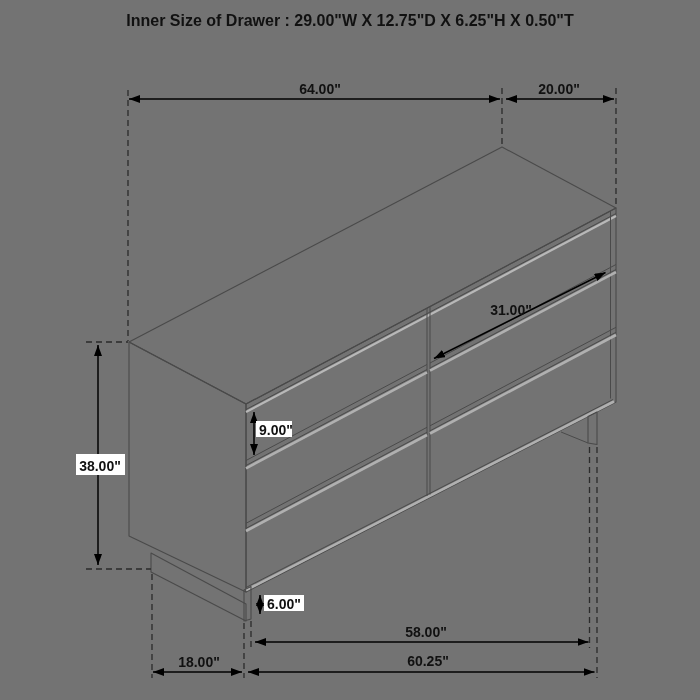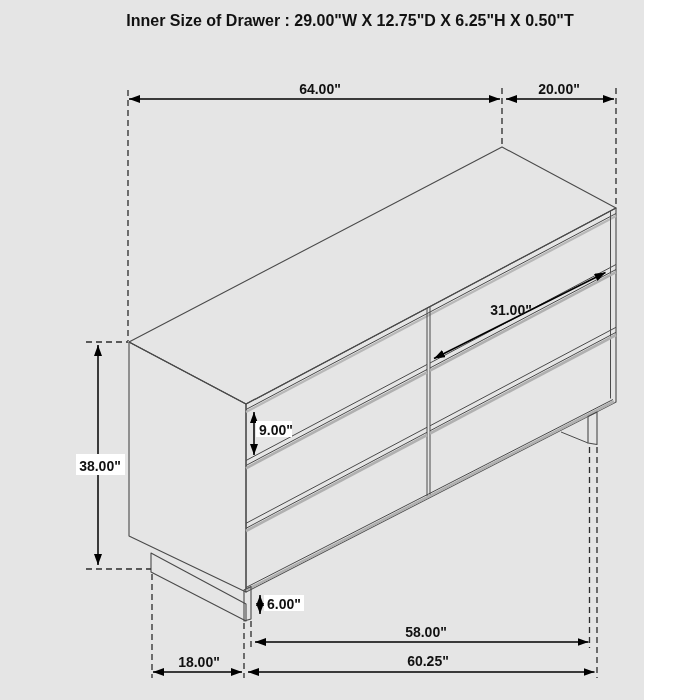--- a/index.html
+++ b/index.html
@@ -6,23 +6,23 @@
     margin: 0;
     padding: 0;
     background: #ffffff;
     width: 700px;
     height: 700px;
     overflow: hidden;
     font-family: "Liberation Sans", sans-serif;
   }
   .stage {
     position: relative;
-    width: 644px;
+    width: 700px;
     height: 700px;
-    background: #e5e5e5;
+    background: #737373;
   }
   svg { display: block; }
   .furn {
     fill: none;
     stroke: #4a4a4a;
     stroke-width: 1.1;
     stroke-linejoin: round;
   }
   .thin {
     fill: none;

